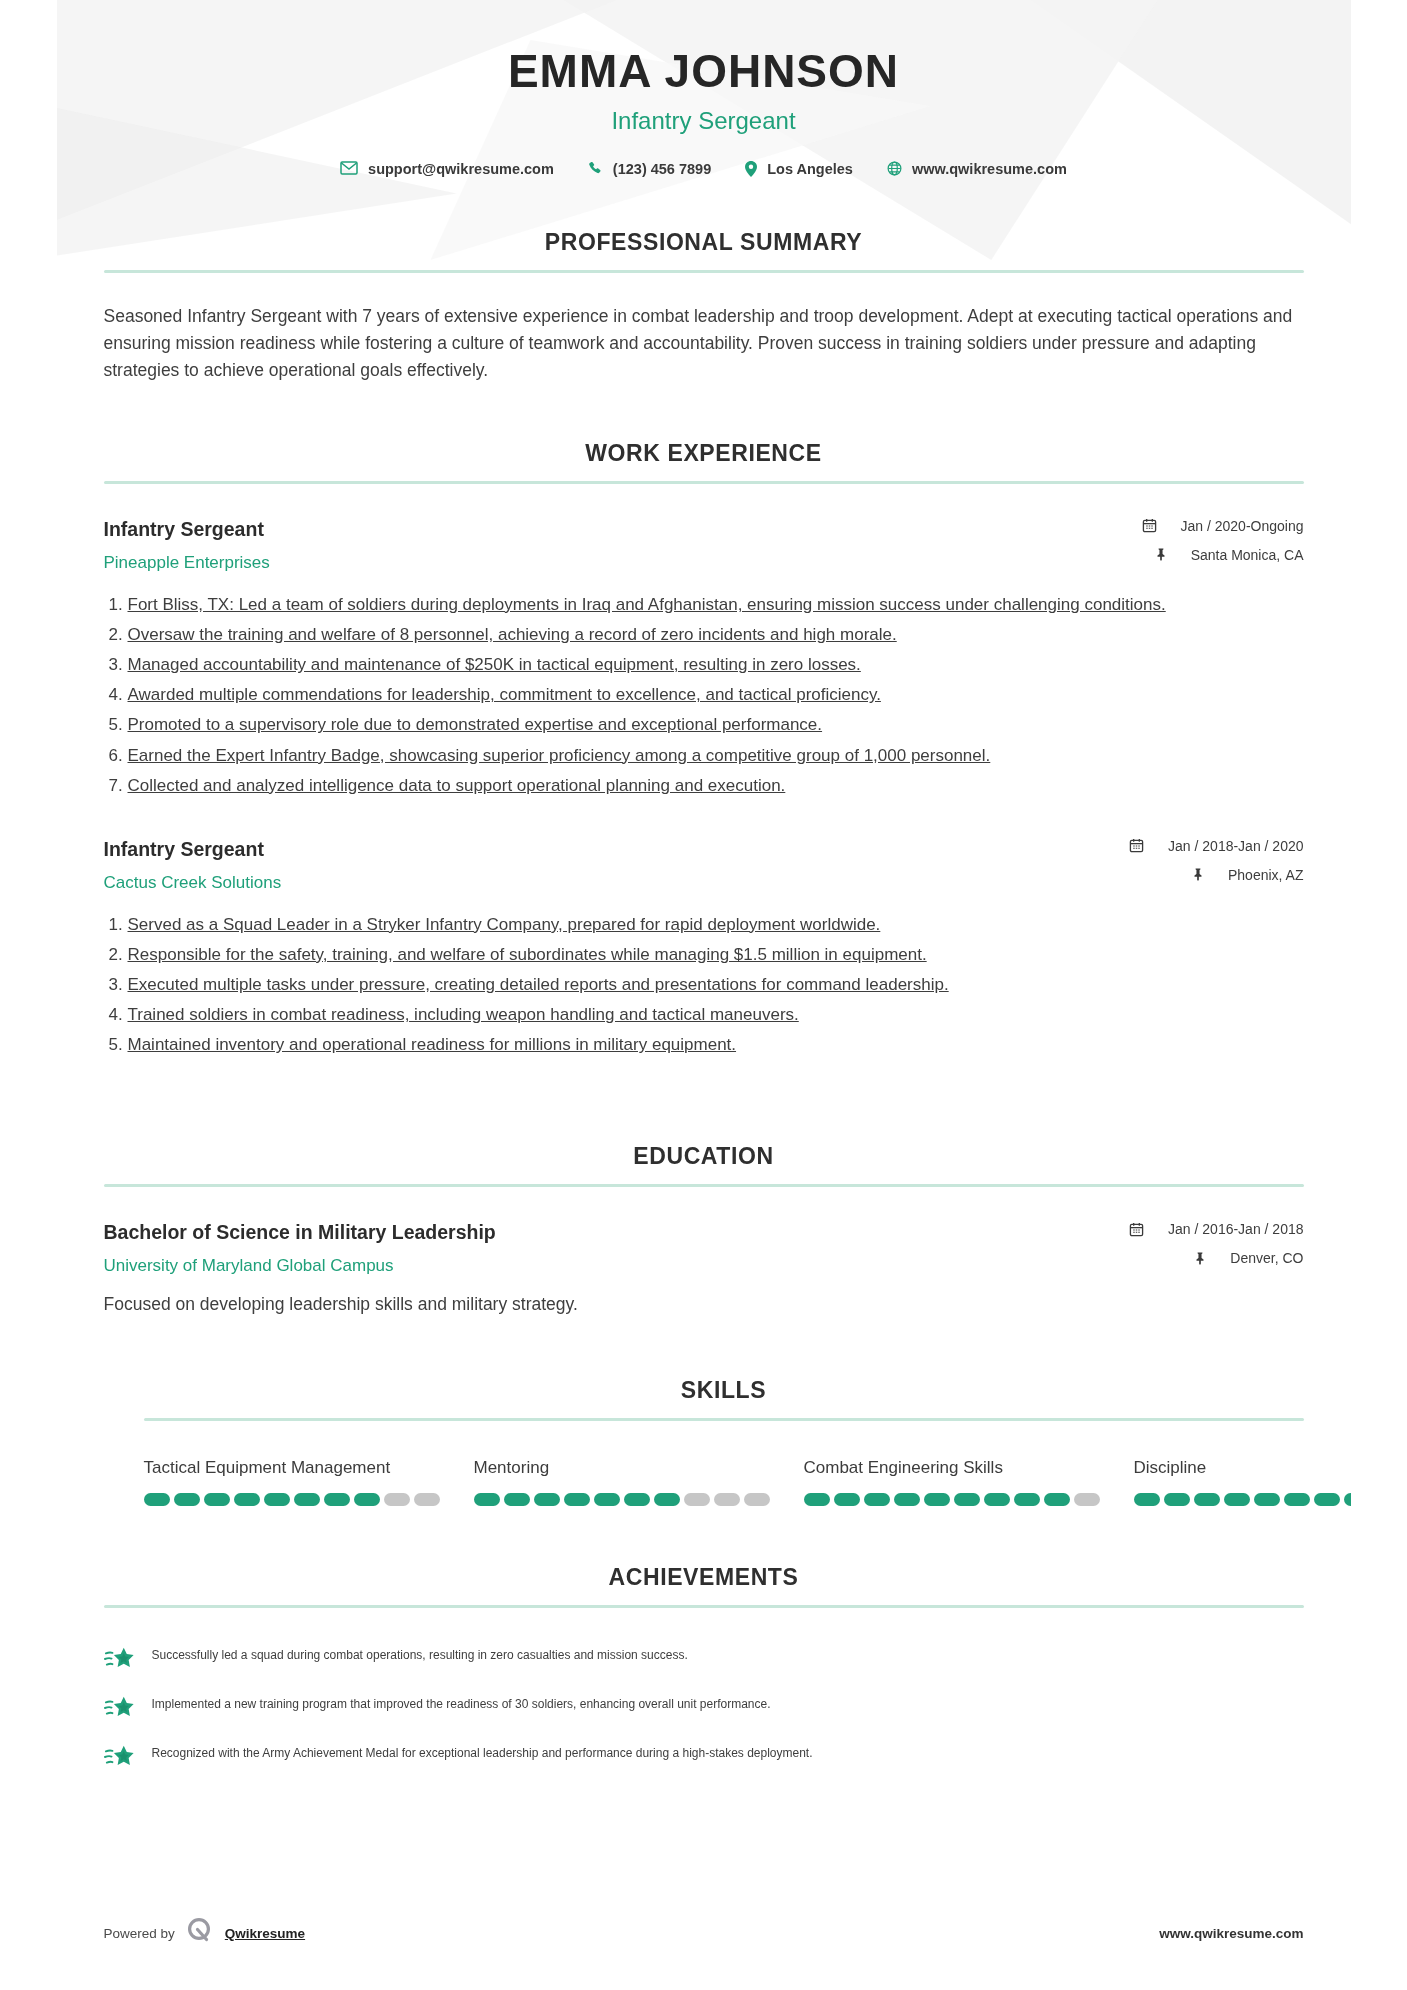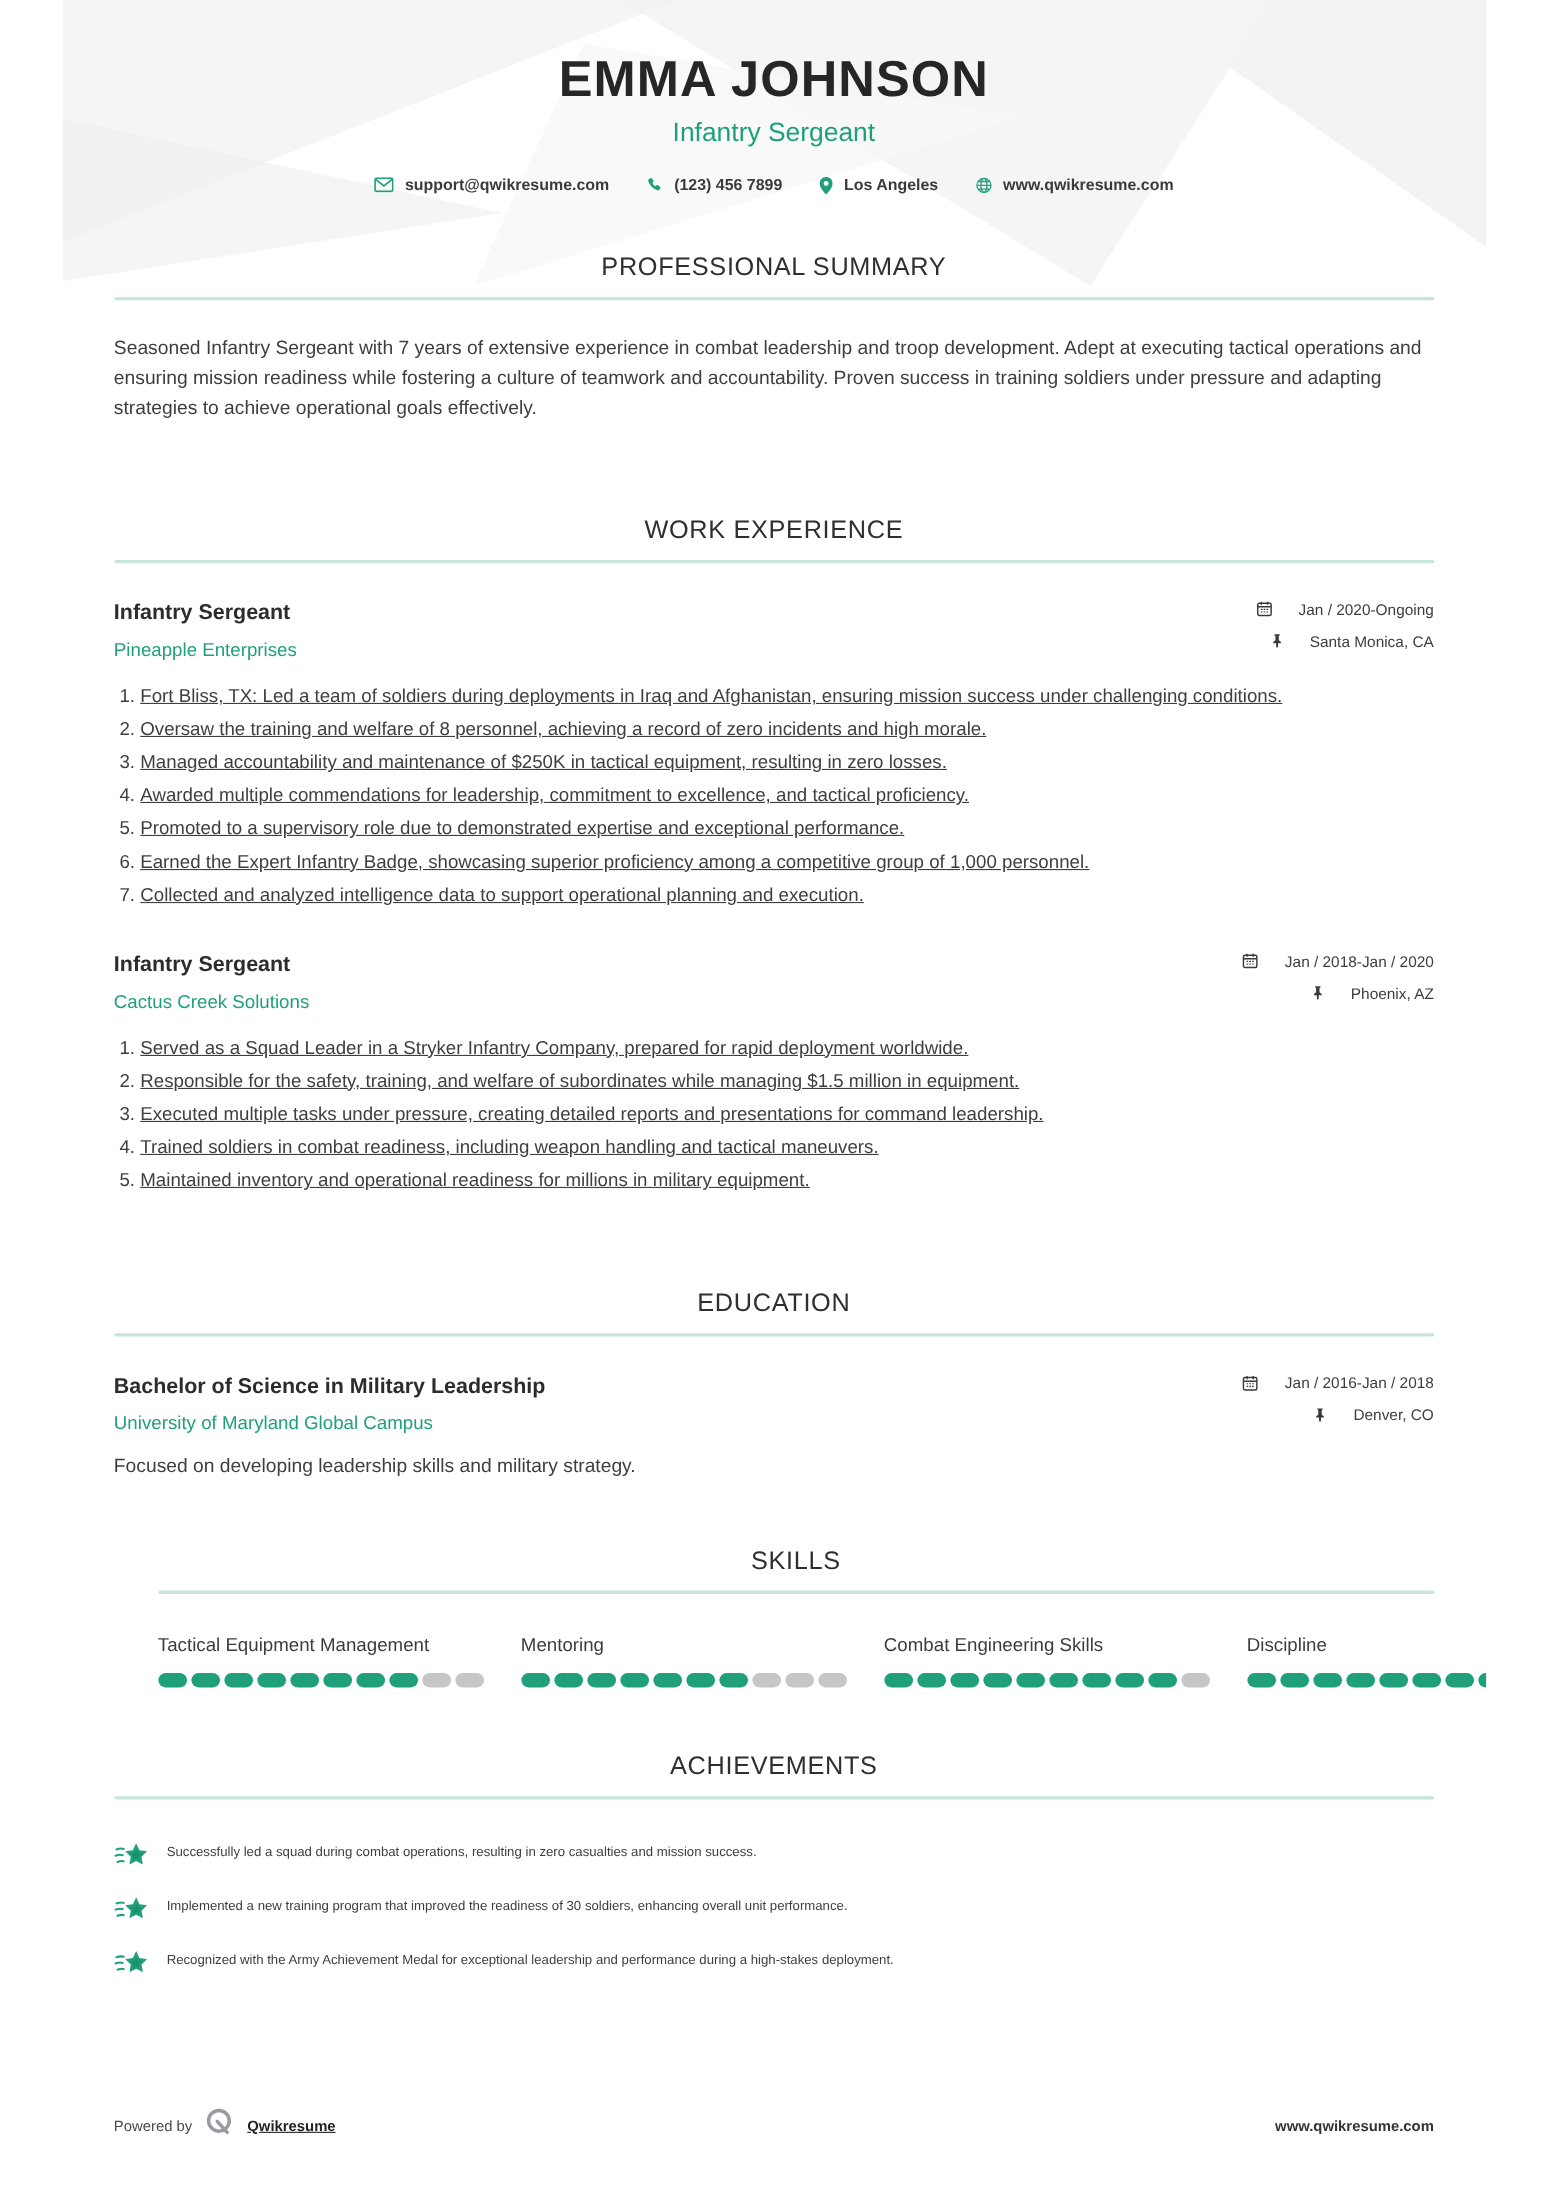--- a/index.html
+++ b/index.html
@@ -29,25 +29,25 @@
 
   header{position:relative;padding-top:46px;text-align:center;}
   .name{font-size:46px;font-weight:700;letter-spacing:1px;color:#262626;line-height:1.1;}
   .job-headline{margin-top:10px;font-size:24px;color:var(--accent);font-weight:500;}
   .contact-row{margin-top:26px;display:flex;justify-content:center;align-items:center;gap:34px;}
   .contact-item{display:flex;align-items:flex-start;gap:10px;font-size:14.5px;font-weight:700;color:#3a3a3a;}
   .contact-item .cicon{display:inline-flex;align-items:center;}
 
   main{position:relative;padding:0 47px;}
   .section{margin-top:52px;}
-  .section.experience{margin-top:84px;}
+  .section.experience{margin-top:56px;}
   .section.education{margin-top:86px;}
   .section.skills{margin-top:62px;margin-left:40px;}
   .section.achievements{margin-top:58px;}
-  .section-heading{text-align:center;font-size:23px;font-weight:400;letter-spacing:.6px;color:#2f2f2f;}
+  .section-heading{text-align:center;font-size:23px;font-weight:700;letter-spacing:.6px;color:#2f2f2f;}
   .divider{height:3px;background:var(--divider);margin-top:14px;border-radius:2px;}
 
   .summary-text{margin-top:30px;font-size:17.5px;line-height:1.55;color:var(--text-body);}
 
   .job{margin-top:34px;}
   .job + .job{margin-top:40px;}
   .entry-head{display:flex;justify-content:space-between;align-items:flex-start;}
   .entry-title{font-size:19.5px;font-weight:700;color:#2c2c2c;}
   .company{margin-top:12px;font-size:17px;color:var(--accent);}
   .entry-right{text-align:right;}

